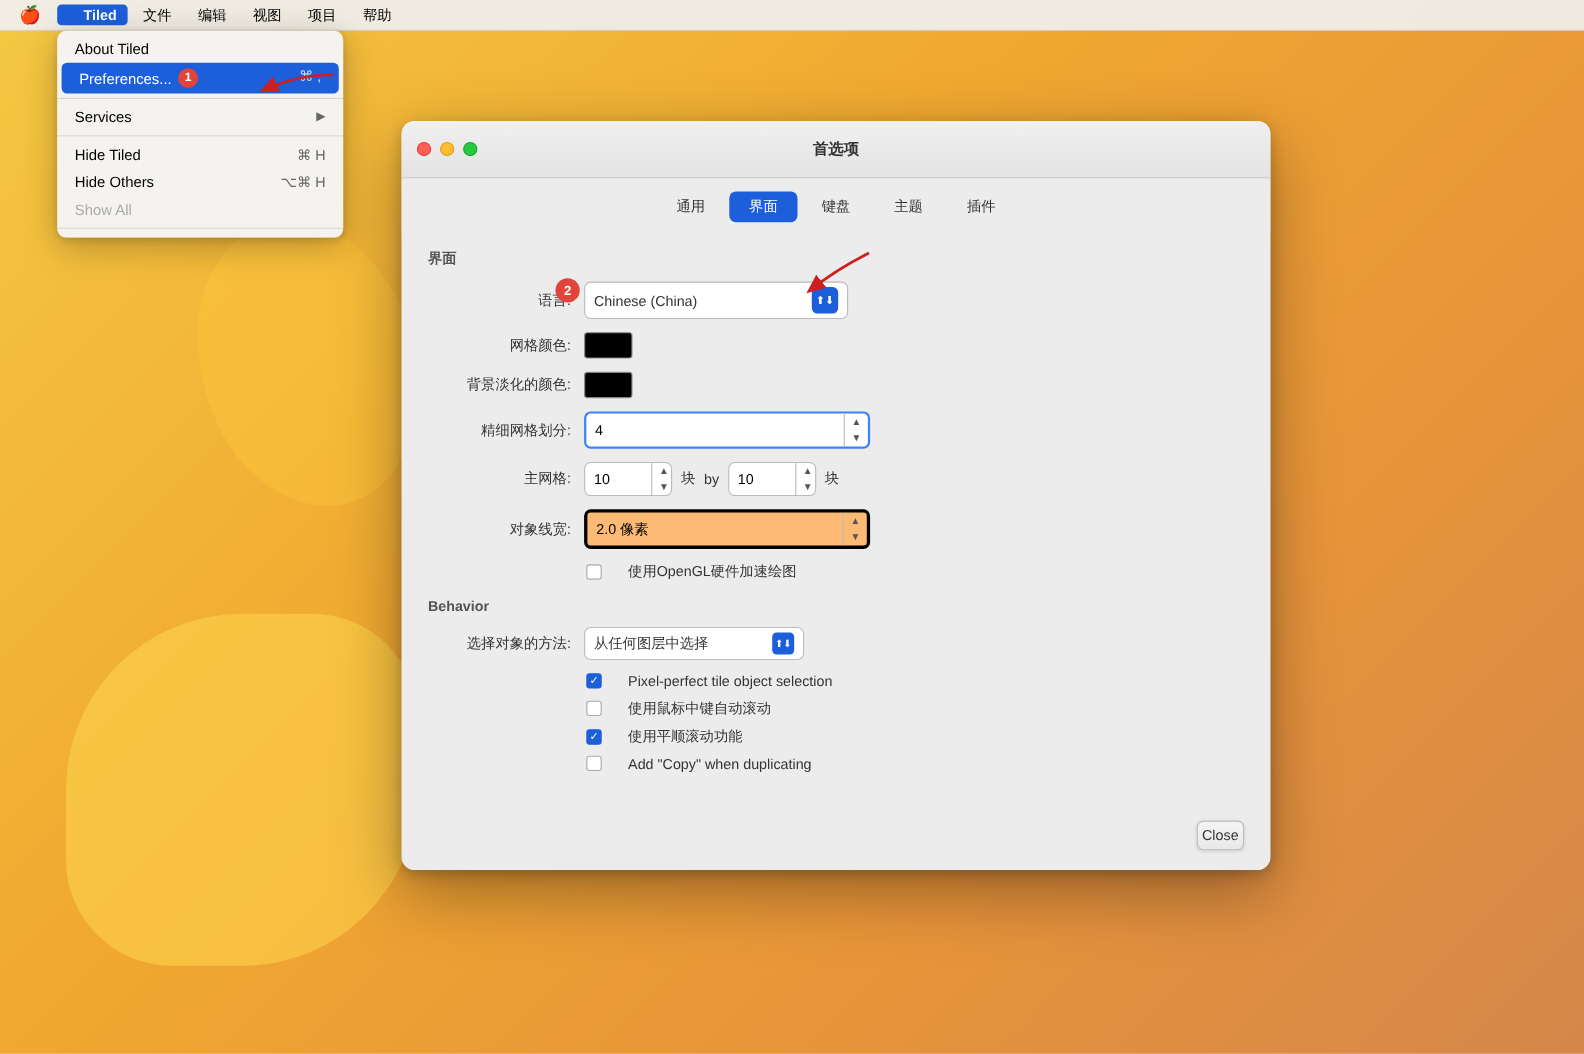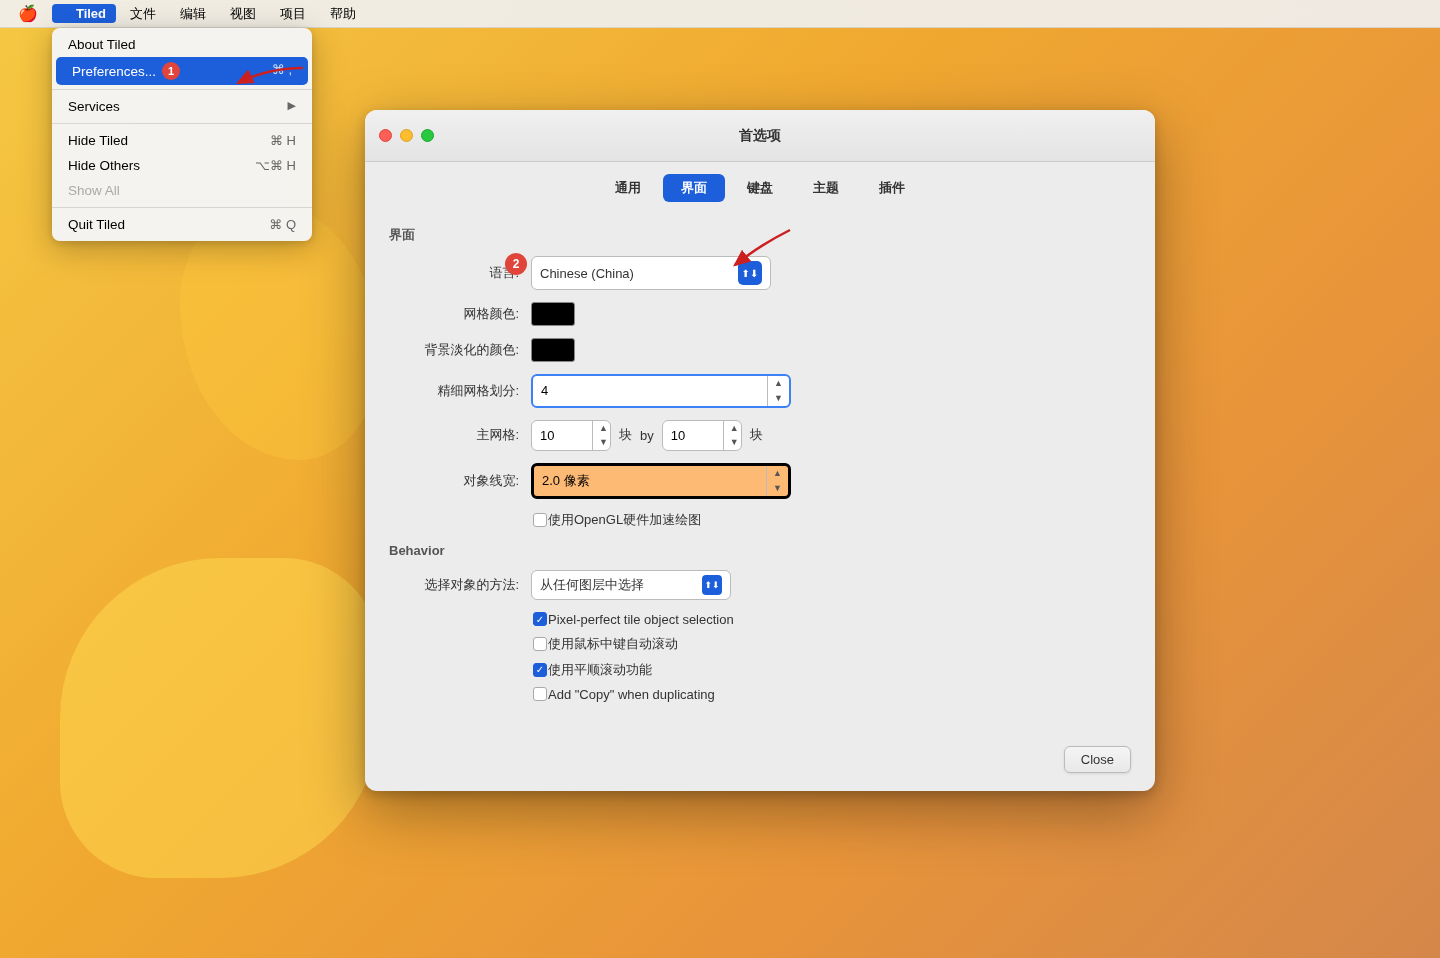--- a/index.html
+++ b/index.html
@@ -160,21 +160,20 @@
     .tl-yellow { background: #febc30; border: 1px solid #e0a020; }
     .tl-green { background: #28c940; border: 1px solid #18a830; }
 
     
     .dialog-toolbar {
       display: flex;
       justify-content: center;
       gap: 4px;
       padding: 12px 0 10px;
       background: #ececec;
-      font-weight: bold;
     }
     .toolbar-tab {
       padding: 5px 18px;
       font-size: 13px;
       color: #333;
       border-radius: 6px;
       cursor: pointer;
       background: transparent;
     }
     .toolbar-tab.active {
@@ -321,21 +320,21 @@
       border: none;
       outline: none;
       font-size: 13px;
       padding: 4px 8px;
       background: transparent;
     }
 
     .checkbox-row {
       display: flex;
       align-items: center;
-      gap: 1px;
+      gap: 24px;
       margin-bottom: 8px;
       padding-left: 144px;
     }
     .checkbox {
       width: 14px; height: 14px;
       border: 1px solid #aaa;
       border-radius: 3px;
       background: #fff;
       display: flex;
       align-items: center;
@@ -382,21 +381,21 @@
 
     .dialog-footer {
       display: flex;
       justify-content: flex-end;
       padding: 12px 24px 18px;
     }
     .btn-close {
       background: linear-gradient(to bottom, #f5f5f5, #e8e8e8);
       border: 1px solid #bbb;
       border-radius: 6px;
-      padding: 5px 16px;
+      padding: 5px 4px;
       font-size: 13px;
       color: #333;
       cursor: pointer;
       box-shadow: 0 1px 3px rgba(0,0,0,0.1);
     }
 
     
     .arrow1 {
       position: absolute;
       top: 58px;
@@ -469,26 +468,20 @@
   <div class="menu-item">
     <span>Hide Others</span>
     <span class="shortcut">
       <span>⌥⌘ H</span>
     </span>
   </div>
   <div class="menu-item disabled">
     <span>Show All</span>
   </div>
   <div class="menu-divider"></div>
-  <div class="menu-item">
-    <span>Quit Tiled</span>
-    <span class="shortcut">
-      <span>⌘ Q</span>
-    </span>
-  </div>
 </div>
 
 <svg class="arrow1" width="80" height="40" viewBox="0 0 80 40">
   <defs>
     <marker id="arrowhead1" markerWidth="8" markerHeight="8" refX="6" refY="3" orient="auto">
       <polygon points="0 0, 7 3, 0 6" fill="#cc2020"></polygon>
     </marker>
   </defs>
   <path d="M75,10 Q40,10 10,25" stroke="#cc2020" stroke-width="2.5" fill="none" marker-end="url(#arrowhead1)"></path>
 </svg>

